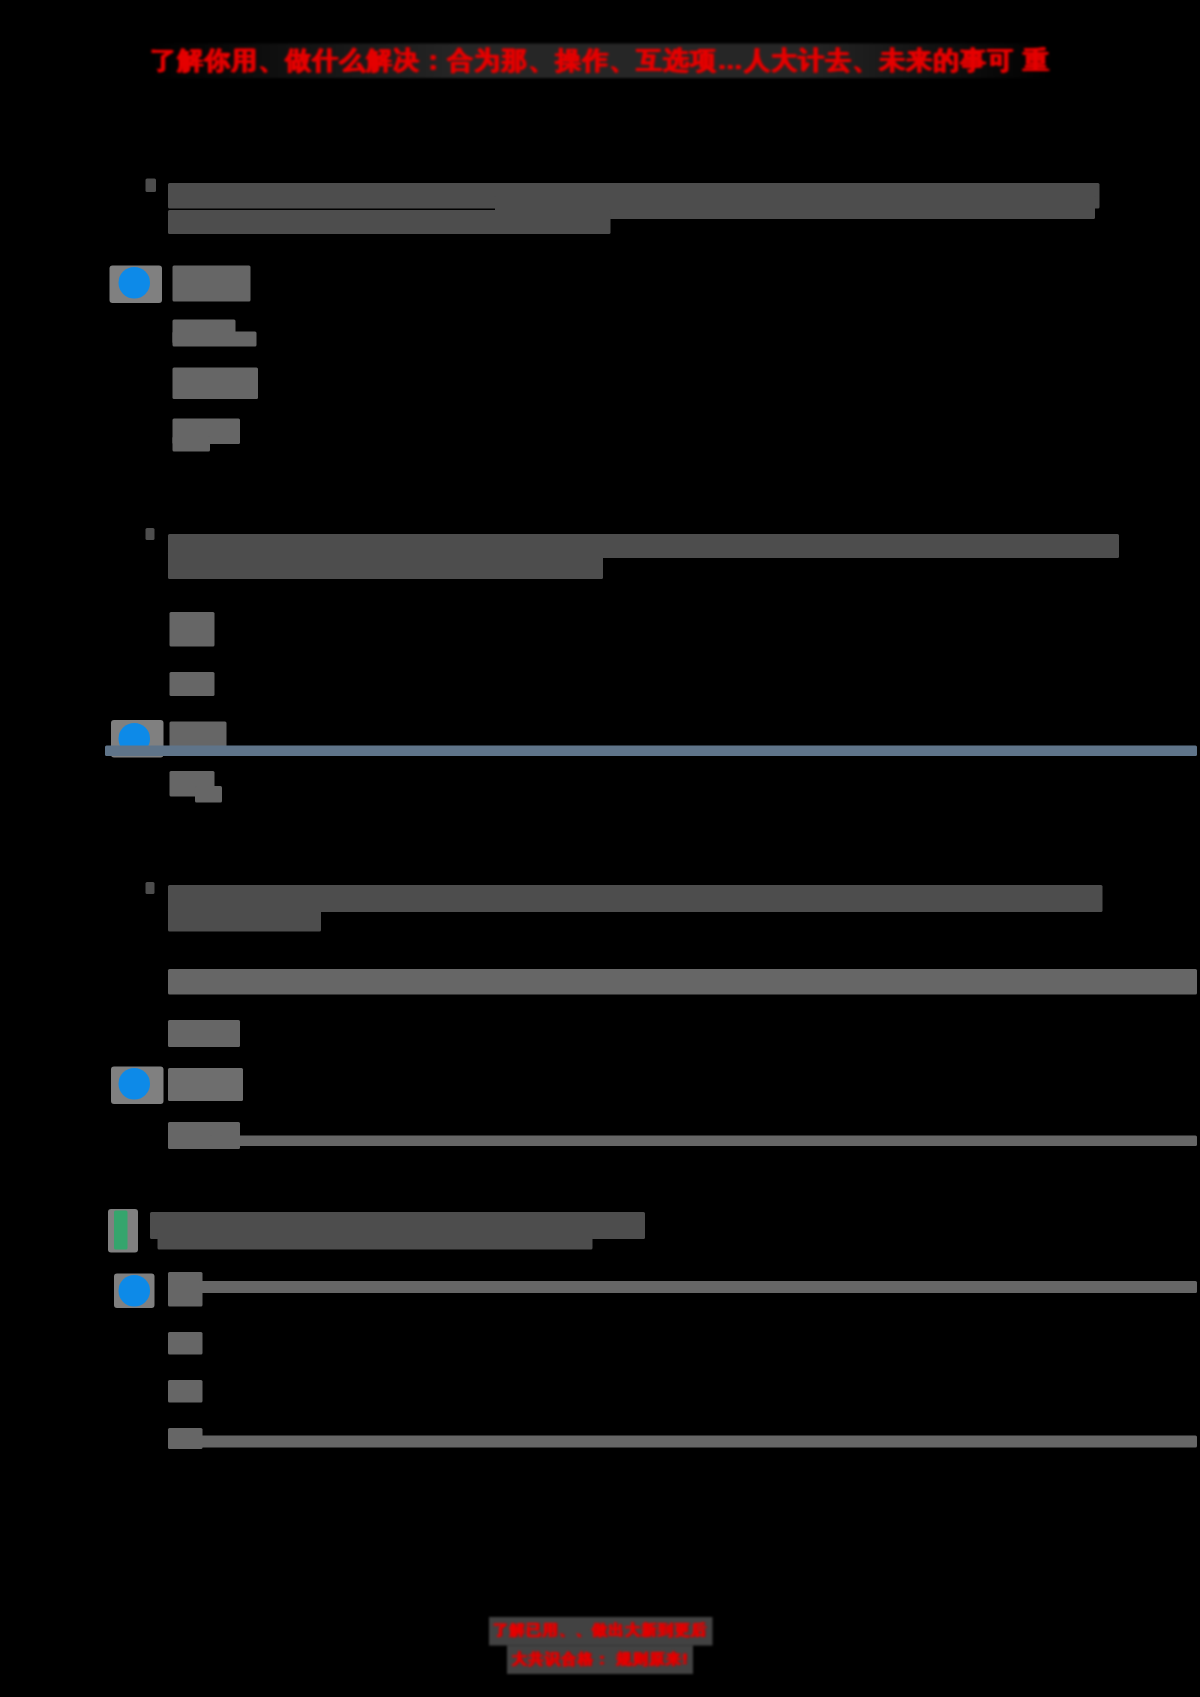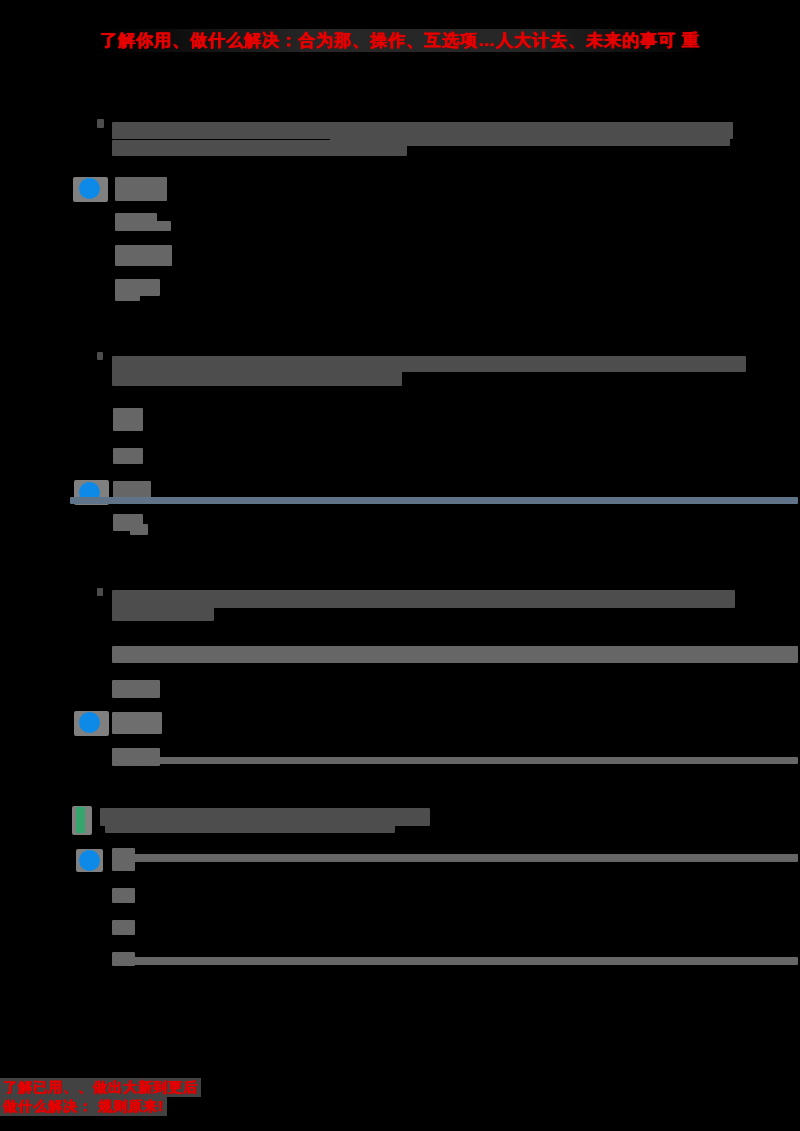--- a/index.html
+++ b/index.html
@@ -50,22 +50,22 @@
     background: linear-gradient(90deg,
         rgba(60,60,60,0) 0%,
         rgba(70,70,70,.55) 35%,
         rgba(70,70,70,.55) 72%,
         rgba(60,60,60,0) 100%);
   }
   #doc-footer {
     left: 0;
     top: 1078px;
     width: 800px;
-    text-align: left;
-    font-size: 14px;
+    text-align: center;
+    font-size: 10px;
     line-height: 19px;
     white-space: normal;
   }
   #doc-footer .fline {
     display: inline-block;
     background: rgba(77,77,77,.85);
     padding: 0 3px;
   }
 
   
@@ -174,16 +174,16 @@
     <div class="rule gray" style="left:133px; top:854px; width:665px; height:8px;"></div>
 
     <div class="bar" style="left:112px; top:888px; width:23px; height:15px;"></div>
     <div class="bar" style="left:112px; top:920px; width:23px; height:15px;"></div>
     <div class="bar" style="left:112px; top:952px; width:23px; height:14px;"></div>
     <div class="rule gray" style="left:133px; top:957px; width:665px; height:8px;"></div>
   </div>
 
   <div class="redtext" id="doc-footer">
     <span class="fline">了解已用、、做出大新到更后</span><br>
-    <span class="fline">做什么解决： 规则原来!</span>
+    <span class="fline">大共识合格： 规则原来!</span>
   </div>
 
 </div>
 
 </body></html>

